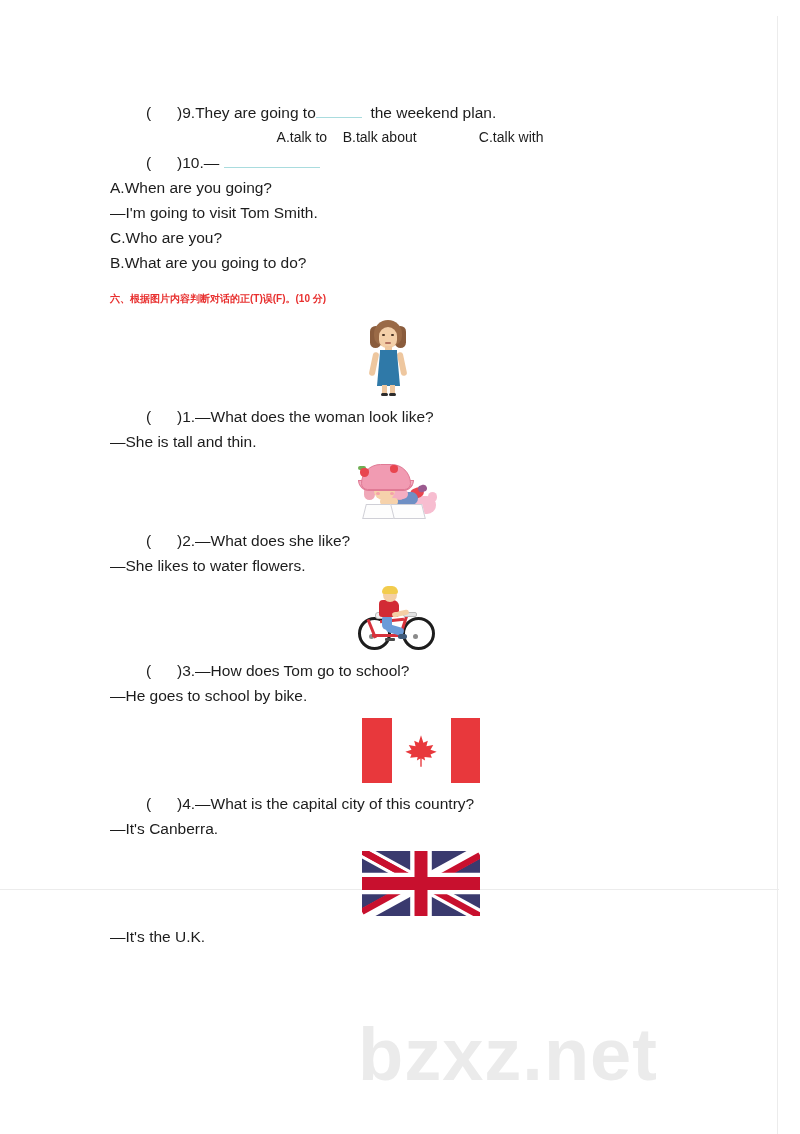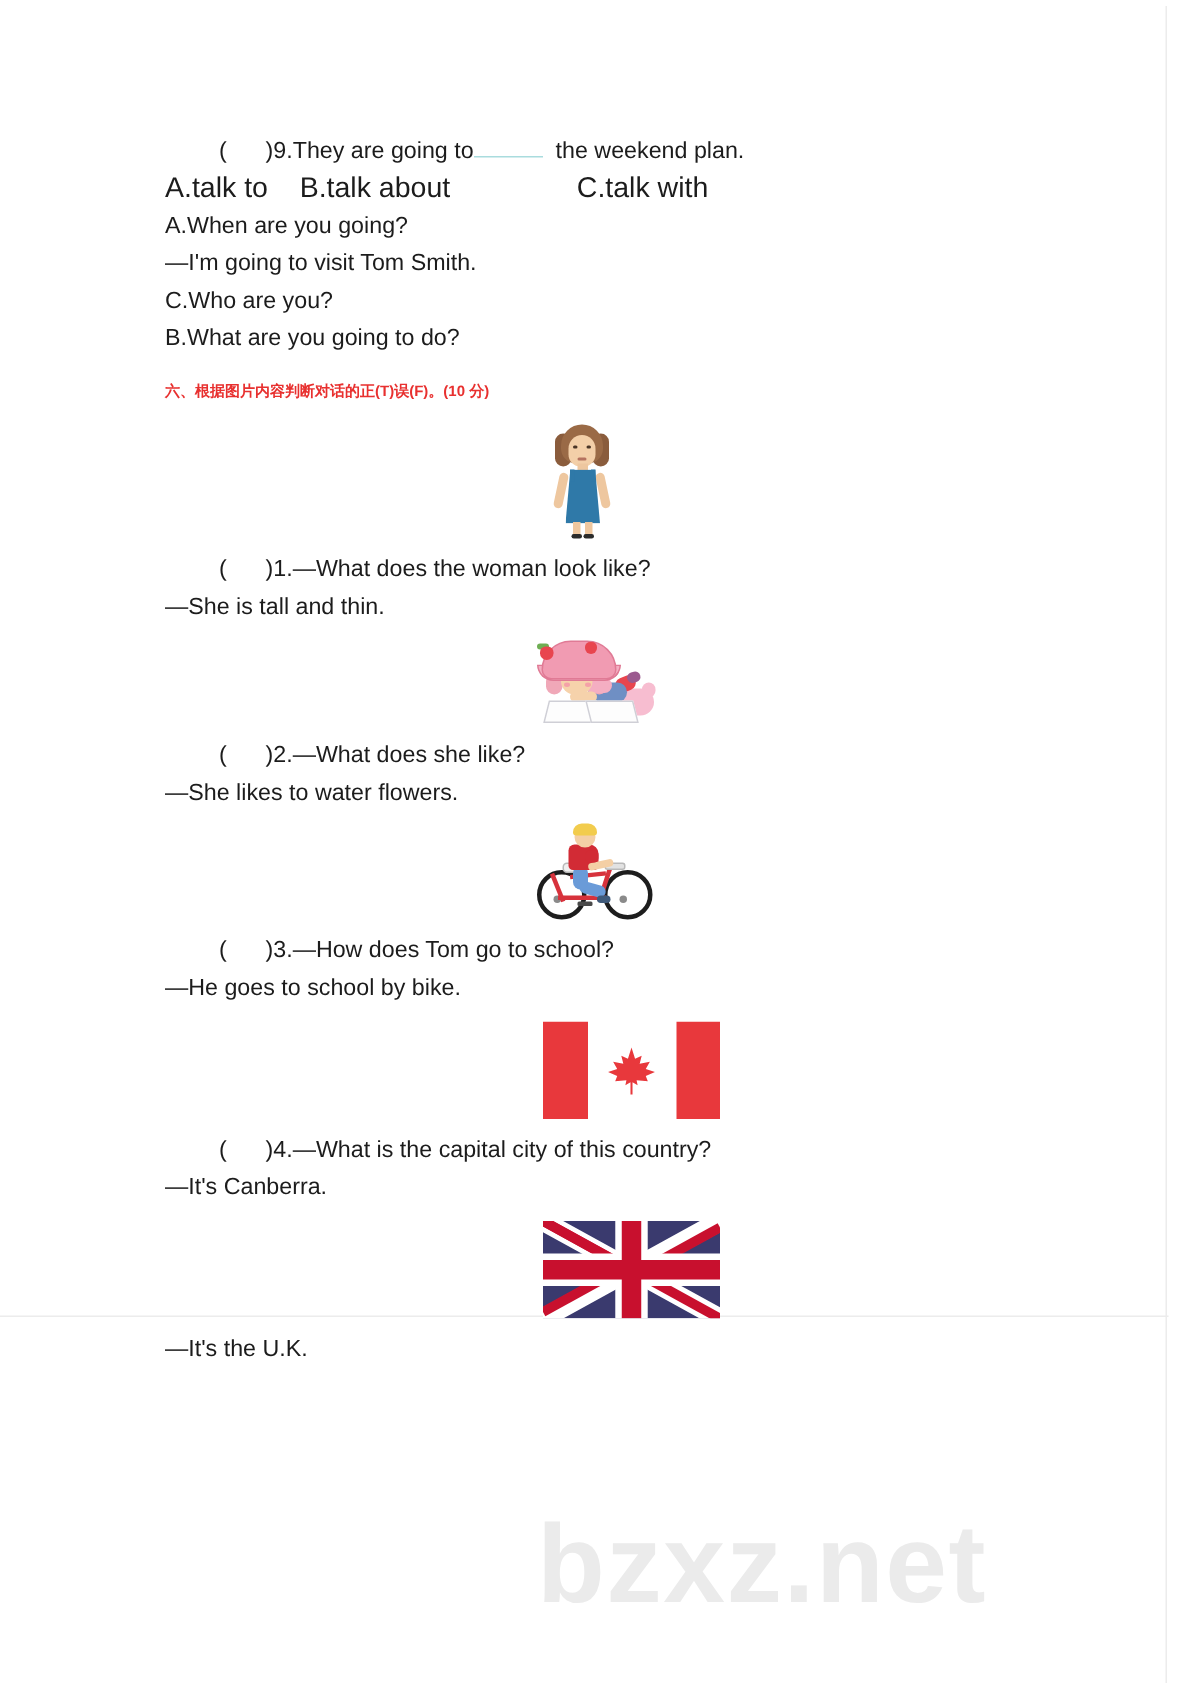--- a/index.html
+++ b/index.html
@@ -11,21 +11,21 @@
     width: 800px;
     height: 1134px;
     position: relative;
     font-family: "Liberation Sans", sans-serif;
     overflow: hidden;
   }
 
   
   #page {
     position: absolute;
-    left: 0; top: 4px;
+    left: 0; top: 16px;
     width: 800px;
     height: 890px;
     background: #ffffff;
     box-sizing: border-box;
   }
   #page-edge-right {
     position: absolute;
     right: 22px; top: 0;
     width: 1px; height: 1118px;
     background: #ececec;
@@ -71,24 +71,25 @@
   }
   .blank {
     display: inline-block;
     border-bottom: 1.5px solid #a9dcde;
     vertical-align: baseline;
   }
   .blank.short { width: 46px; }
   .blank.long  { width: 96px; }
 
   .opt-row {
-    font-size: 19px;
+    font-size: 14px;
     color: #1c1c1c;
     line-height: 25px;
     white-space: pre;
+    text-align: center;
   }
 
   .section-head {
     color: #e8302f;
     font-size: 10px;
     line-height: 26px;
     font-weight: 600;
     margin-top: 11px;
     margin-bottom: 4px;
     font-family: "Liberation Sans", sans-serif;
@@ -235,20 +236,21 @@
   <div id="page-edge-bottom"></div>
 
   <div id="watermark">bzxz.net</div>
 
   <div id="content">
 
     <div class="line indent"><span>(</span>      <span>)</span><span>9.</span><span>They are going to</span><span class="blank short"></span>  <span>the weekend plan.</span></div>
 
     <div class="opt-row">A.talk to    B.talk about                C.talk with</div>
 
+    <div class="line indent"><span>(</span>      <span>)</span><span>10.</span><span>—</span> <span class="blank long"></span></div>
 
     <div class="line">A.When are you going?</div>
     <div class="line">—I'm going to visit Tom Smith.</div>
     <div class="line">C.Who are you?</div>
     <div class="line">B.What are you going to do?</div>
 
     <div class="section-head">六、根据图片内容判断对话的正(T)误(F)。(10 分)</div>
 
     <div class="qblock">
       <div class="figure">

